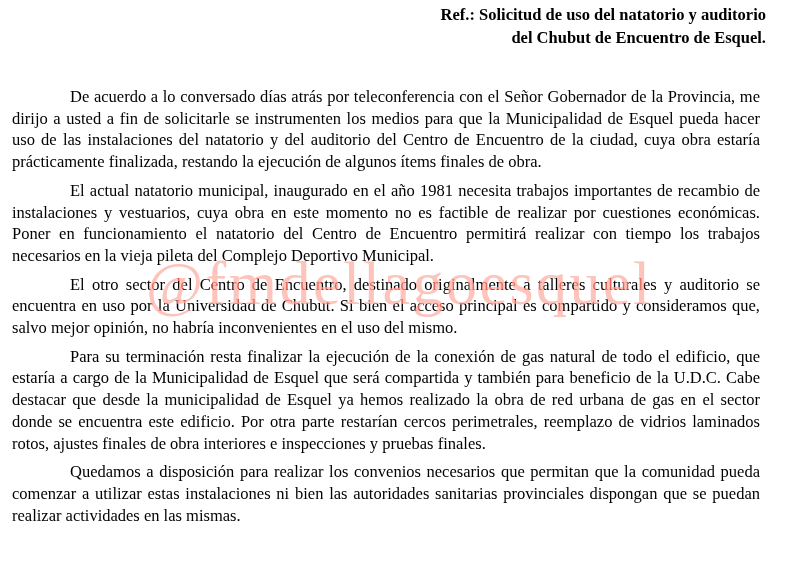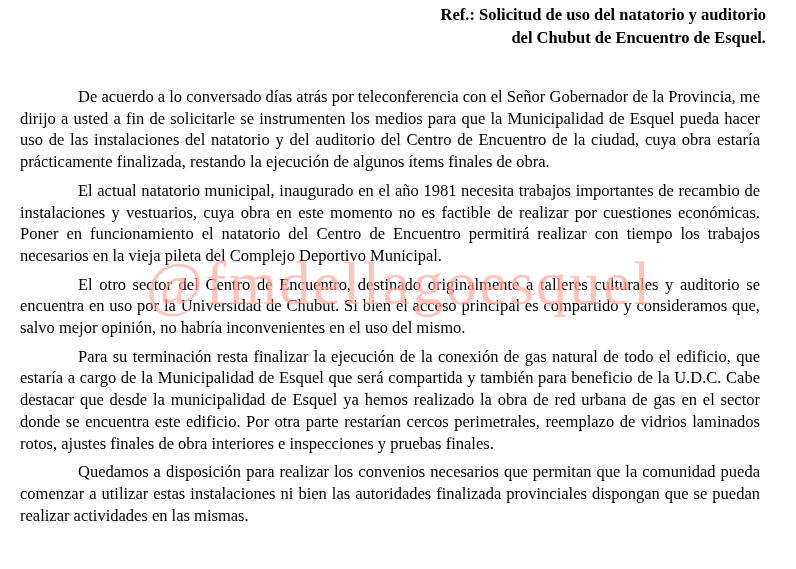--- a/index.html
+++ b/index.html
@@ -9,21 +9,21 @@
   }
   .page {
     position: relative;
     width: 796px;
     height: 569px;
     overflow: hidden;
     background: #ffffff;
     font-family: "Liberation Serif", "DejaVu Serif", serif;
     color: #000000;
     box-sizing: border-box;
-    padding: 3px 30px 0 20px;
+    padding: 3px 30px 0 12px;
   }
   .ref-header {
     text-align: right;
     font-weight: bold;
     font-size: 16.5px;
     line-height: 23px;
     margin-bottom: 37px;
   }
   .body-text p {
     margin: 0 6px 7px 0;
@@ -66,19 +66,19 @@
   <div class="ref-header">
     <div>Ref.: Solicitud de uso del natatorio y auditorio</div>
     <div>del Chubut de Encuentro de Esquel.</div>
   </div>
 
   <div class="body-text">
     <p>De acuerdo a lo conversado días atrás por teleconferencia con el Señor Gobernador de la Provincia, me dirijo a usted a fin de solicitarle se instrumenten los medios para que la Municipalidad de Esquel pueda hacer uso de las instalaciones del natatorio y del auditorio del Centro de Encuentro de la ciudad, cuya obra estaría prácticamente finalizada, restando la ejecución de algunos ítems finales de obra.</p>
     <p>El actual natatorio municipal, inaugurado en el año 1981 necesita trabajos importantes de recambio de instalaciones y vestuarios, cuya obra en este momento no es factible de realizar por cuestiones económicas. Poner en funcionamiento el natatorio del Centro de Encuentro permitirá realizar con tiempo los trabajos necesarios en la vieja pileta del Complejo Deportivo Municipal.</p>
     <p>El otro sector del Centro de Encuentro, destinado originalmente a talleres culturales y auditorio se encuentra en uso por la Universidad de Chubut. Si bien el acceso principal es compartido y consideramos que, salvo mejor opinión, no habría inconvenientes en el uso del mismo.</p>
     <p>Para su terminación resta finalizar la ejecución de la conexión de gas natural de todo el edificio, que estaría a cargo de la Municipalidad de Esquel que será compartida y también para beneficio de la U.D.C.  Cabe destacar que desde la municipalidad de Esquel ya hemos realizado la obra de red urbana de gas en el sector donde se encuentra este edificio. Por otra parte restarían cercos perimetrales, reemplazo de vidrios laminados rotos, ajustes finales de obra interiores e inspecciones y pruebas finales.</p>
-    <p>Quedamos a disposición para realizar los convenios necesarios que permitan que la comunidad pueda comenzar a utilizar estas instalaciones ni bien las autoridades finalizada provinciales dispongan que se puedan realizar actividades en las mismas.</p>
+    <p>Quedamos a disposición para realizar los convenios necesarios que permitan que la comunidad pueda comenzar a utilizar estas instalaciones ni bien las autoridades sanitarias provinciales dispongan que se puedan realizar actividades en las mismas.</p>
   </div>
 
   <div class="watermark-layer watermark-pink">@fmdellagoesquel</div>
   <div class="watermark-layer watermark-screen">@fmdellagoesquel</div>
 
 </div>
 
 </body></html>

